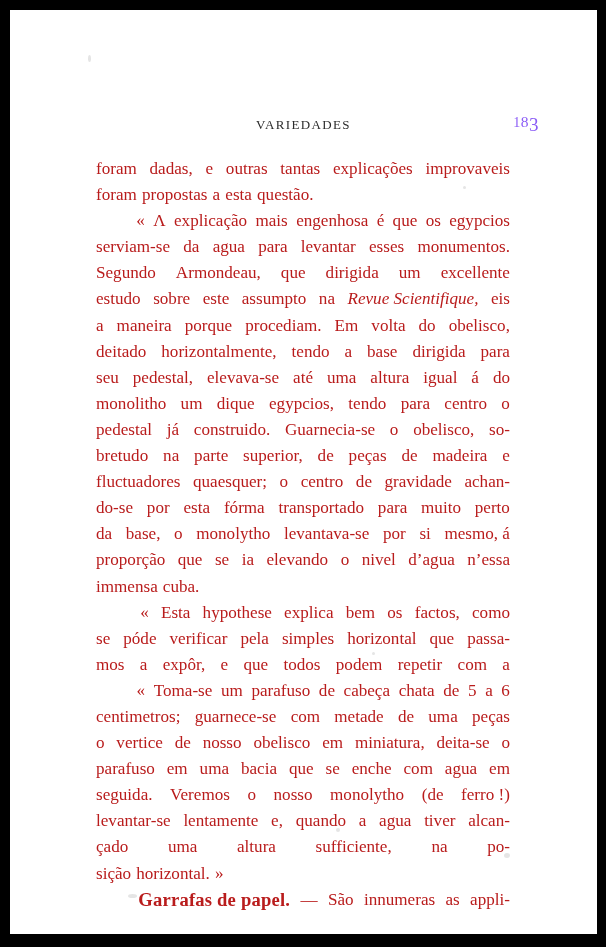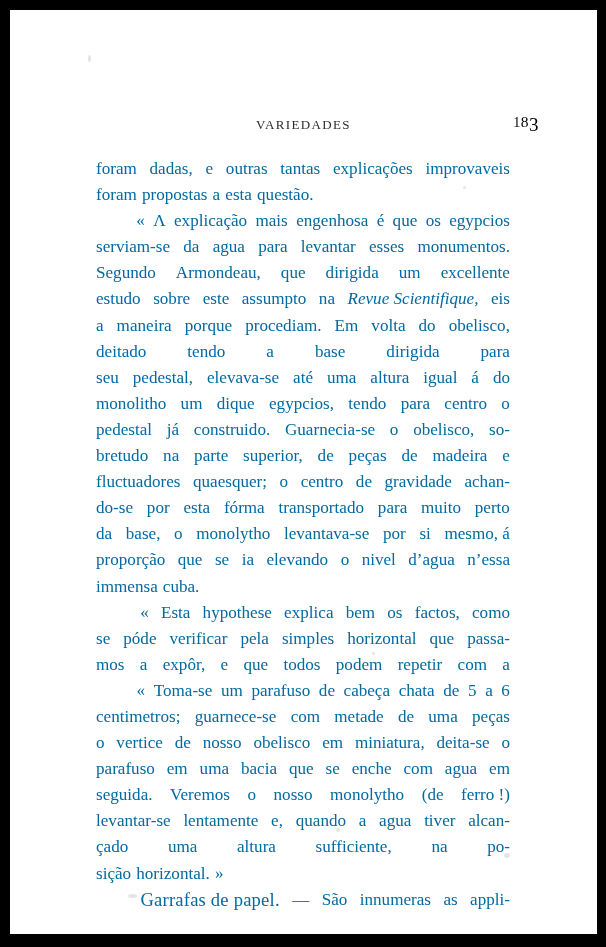--- a/index.html
+++ b/index.html
@@ -51,21 +51,21 @@
     letter-spacing: 1.35px;
     color: #2b2b2b;
     font-weight: 400;
     white-space: nowrap;
   }
   .folio {
     position: absolute;
     right: 58px;
     top: -6px;
     font-size: 19px;
-    color: #000000;
+    color: #8b5cf6;
     font-variant-numeric: oldstyle-nums;
     letter-spacing: 0.5px;
   }
   
   .folio .os1 { display: inline-block; font-size: 14px; vertical-align: 1.5px; }
   .folio .os8 { display: inline-block; font-size: 15.5px; vertical-align: 1px; }
   .folio .os3 { display: inline-block; font-size: 19px; vertical-align: -3px; }
 
   
   .textblock {
@@ -73,41 +73,41 @@
     top: 146px;
     left: 86px;
     width: 414px;
   }
 
   .line {
     display: flex;
     font-size: 17.1px;
     line-height: 26.1px;
     height: 26.1px;
-    color: #0369a1;
+    color: #b91c1c;
     white-space: pre;
     overflow: hidden;
   }
   
   .line.just {
     justify-content: space-between;
   }
   .line.just > .w { flex: 0 0 auto; }
   
   .line.flush {
     justify-content: flex-start;
   }
   .line.flush > .w + .w { margin-left: 0.30em; }
 
   
   .indent { display: inline-block; width: 32px; flex: 0 0 auto; }
 
   .it { font-style: italic; text-align: center; }
   .bd {
-    font-weight: normal;
+    font-weight: bold;
     font-size: 18.6px;
     letter-spacing: 0.2px;
   }
 
   
   .speck {
     position: absolute;
     background: #cfcfcf;
     opacity: 0.55;
     border-radius: 50%;
@@ -126,21 +126,21 @@
     </div>
 
     <div class="textblock" id="textblock">
         <div class="line just"><span class="w">foram</span><span class="w">dadas,</span><span class="w">e</span><span class="w">outras</span><span class="w">tantas</span><span class="w">explicações</span><span class="w">improvaveis</span></div>
         <div class="line flush"><span class="w">foram</span><span class="w">propostas</span><span class="w">a</span><span class="w">esta</span><span class="w">questão.</span></div>
         <div class="line just"><span class="indent"></span><span class="w">«</span><span class="w">Λ</span><span class="w">explicação</span><span class="w">mais</span><span class="w">engenhosa</span><span class="w">é</span><span class="w">que</span><span class="w">os</span><span class="w">egypcios</span></div>
         <div class="line just"><span class="w">serviam-se</span><span class="w">da</span><span class="w">agua</span><span class="w">para</span><span class="w">levantar</span><span class="w">esses</span><span class="w">monumentos.</span></div>
         <div class="line just"><span class="w">Segundo</span><span class="w">Armondeau,</span><span class="w">que</span><span class="w">dirigida</span><span class="w">um</span><span class="w">excellente</span></div>
         <div class="line just"><span class="w">estudo</span><span class="w">sobre</span><span class="w">este</span><span class="w">assumpto</span><span class="w">na</span><span class="w it">Revue Scientifique,</span><span class="w">eis</span></div>
         <div class="line just"><span class="w">a</span><span class="w">maneira</span><span class="w">porque</span><span class="w">procediam.</span><span class="w">Em</span><span class="w">volta</span><span class="w">do</span><span class="w">obelisco,</span></div>
-        <div class="line just"><span class="w">deitado</span><span class="w">tendo</span><span class="w">a</span><span class="w">base</span><span class="w">dirigida</span><span class="w">para</span></div>
+        <div class="line just"><span class="w">deitado</span><span class="w">horizontalmente,</span><span class="w">tendo</span><span class="w">a</span><span class="w">base</span><span class="w">dirigida</span><span class="w">para</span></div>
         <div class="line just"><span class="w">seu</span><span class="w">pedestal,</span><span class="w">elevava-se</span><span class="w">até</span><span class="w">uma</span><span class="w">altura</span><span class="w">igual</span><span class="w">á</span><span class="w">do</span></div>
         <div class="line just"><span class="w">monolitho</span><span class="w">um</span><span class="w">dique</span><span class="w">egypcios,</span><span class="w">tendo</span><span class="w">para</span><span class="w">centro</span><span class="w">o</span></div>
         <div class="line just"><span class="w">pedestal</span><span class="w">já</span><span class="w">construido.</span><span class="w">Guarnecia-se</span><span class="w">o</span><span class="w">obelisco,</span><span class="w">so-</span></div>
         <div class="line just"><span class="w">bretudo</span><span class="w">na</span><span class="w">parte</span><span class="w">superior,</span><span class="w">de</span><span class="w">peças</span><span class="w">de</span><span class="w">madeira</span><span class="w">e</span></div>
         <div class="line just"><span class="w">fluctuadores</span><span class="w">quaesquer;</span><span class="w">o</span><span class="w">centro</span><span class="w">de</span><span class="w">gravidade</span><span class="w">achan-</span></div>
         <div class="line just"><span class="w">do-se</span><span class="w">por</span><span class="w">esta</span><span class="w">fórma</span><span class="w">transportado</span><span class="w">para</span><span class="w">muito</span><span class="w">perto</span></div>
         <div class="line just"><span class="w">da</span><span class="w">base,</span><span class="w">o</span><span class="w">monolytho</span><span class="w">levantava-se</span><span class="w">por</span><span class="w">si</span><span class="w">mesmo, á</span></div>
         <div class="line just"><span class="w">proporção</span><span class="w">que</span><span class="w">se</span><span class="w">ia</span><span class="w">elevando</span><span class="w">o</span><span class="w">nivel</span><span class="w">d’agua</span><span class="w">n’essa</span></div>
         <div class="line flush"><span class="w">immensa</span><span class="w">cuba.</span></div>
         <div class="line just"><span class="indent"></span><span class="w">«</span><span class="w">Esta</span><span class="w">hypothese</span><span class="w">explica</span><span class="w">bem</span><span class="w">os</span><span class="w">factos,</span><span class="w">como</span></div>

